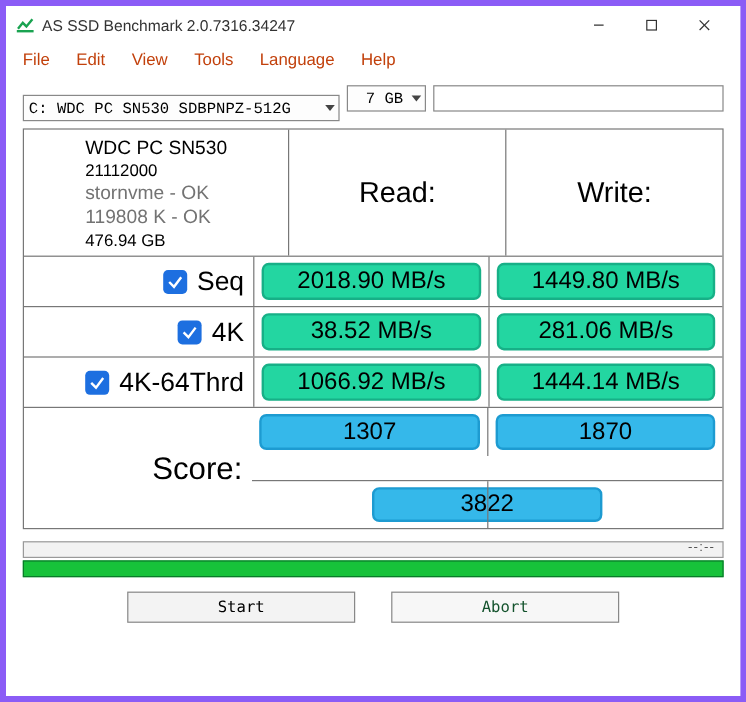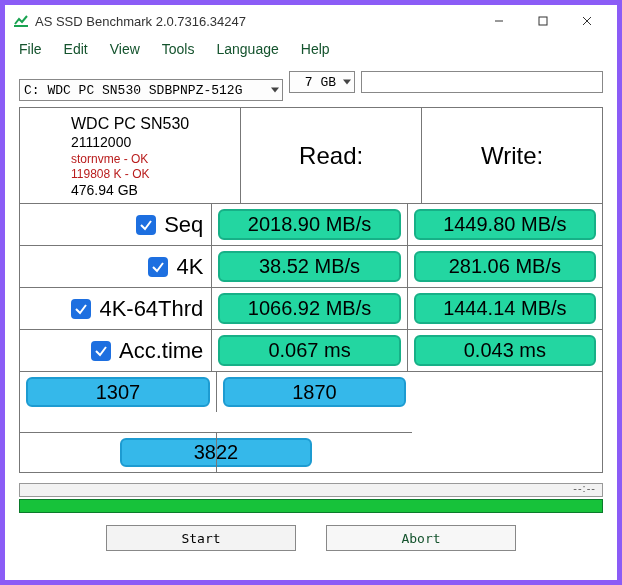--- a/index.html
+++ b/index.html
@@ -32,21 +32,21 @@
   .titlebar .winbtn {
     width: 44px; height: 28px; display: flex; align-items: center; justify-content: center;
     color: #555; font-size: 13px;
   }
   .titlebar .winbtn svg { width: 10px; height: 10px; }
   .menubar {
     display: flex;
     gap: 22px;
     padding: 4px 14px 6px 14px;
     font-size: 14px;
-    color: #14532d;
+    color: #c2410c;
   }
   .menubar span { cursor: default; }
   .selectors {
     display: flex;
     align-items: center;
     gap: 6px;
     padding: 0 14px 6px 14px;
   }
   .combo {
     border: 1px solid #888;
@@ -79,21 +79,21 @@
     color: #000;
   }
   .row { display: flex; border-top: 1px solid #777; }
   .row:first-child { border-top: none; }
   .cell { border-left: 1px solid #777; padding: 4px 8px; display: flex; align-items: center; }
   .cell:first-child { border-left: none; }
   .col-label { width: 192px; justify-content: flex-end; }
   .col-val   { width: 196px; justify-content: center; position: relative; }
   .info-cell { flex-direction: column; align-items: flex-start; padding:6px 8px 4px 8px; font-size:16px; line-height:1.25;margin-left:43px; }
   .info-cell .sub { font-size: 14px; color: #000; }
-  .info-cell .green { font-size: 12px; color: #b91c1c; }
+  .info-cell .green { font-size: 16px; color: #737373; }
   .hdr { font-size: 24px; }
   .check {
     width: 20px; height: 20px; border-radius: 4px; background:#1d6fe0; margin-right:8px;
     display:flex; align-items:center; justify-content:center;
     flex: 0 0 20px;
   }
   .check svg { width:14px; height:14px; }
   .pill {
     position: absolute; left:6px; right:6px; top:5px; bottom:5px;
     background:#23d6a1; border:2px solid #17b087; border-radius:6px;
@@ -238,38 +238,23 @@
         <span>4K-64Thrd</span>
       </div>
       <div class="cell col-val">
           <div class="pill">1066.92 MB/s</div>
         </div>
       <div class="cell col-val">
           <div class="pill">1444.14 MB/s</div>
         </div>
     </div>
 
-    <div class="row test">
-      <div class="cell col-label">
-        <span class="check">
-            <svg viewBox="0 0 14 14">
-              <polyline points="2,7 6,11 12,3" stroke="#fff" stroke-width="2" fill="none"></polyline>
-            </svg>
-          </span>
-        <span>Acc.time</span>
-      </div>
-      <div class="cell col-val">
-          <div class="pill">0.067 ms</div>
-        </div>
-      <div class="cell col-val">
-          <div class="pill">0.043 ms</div>
-        </div>
-    </div>
 
     <div class="row score-row">
+      <div class="cell col-label">Score:</div>
       <div class="score-wrap">
         <div class="score-top">
           <div class="cell col-val">
               <div class="pill blue">1307</div>
             </div>
           <div class="cell col-val">
               <div class="pill blue">1870</div>
             </div>
         </div>
         <div class="score-bot">

